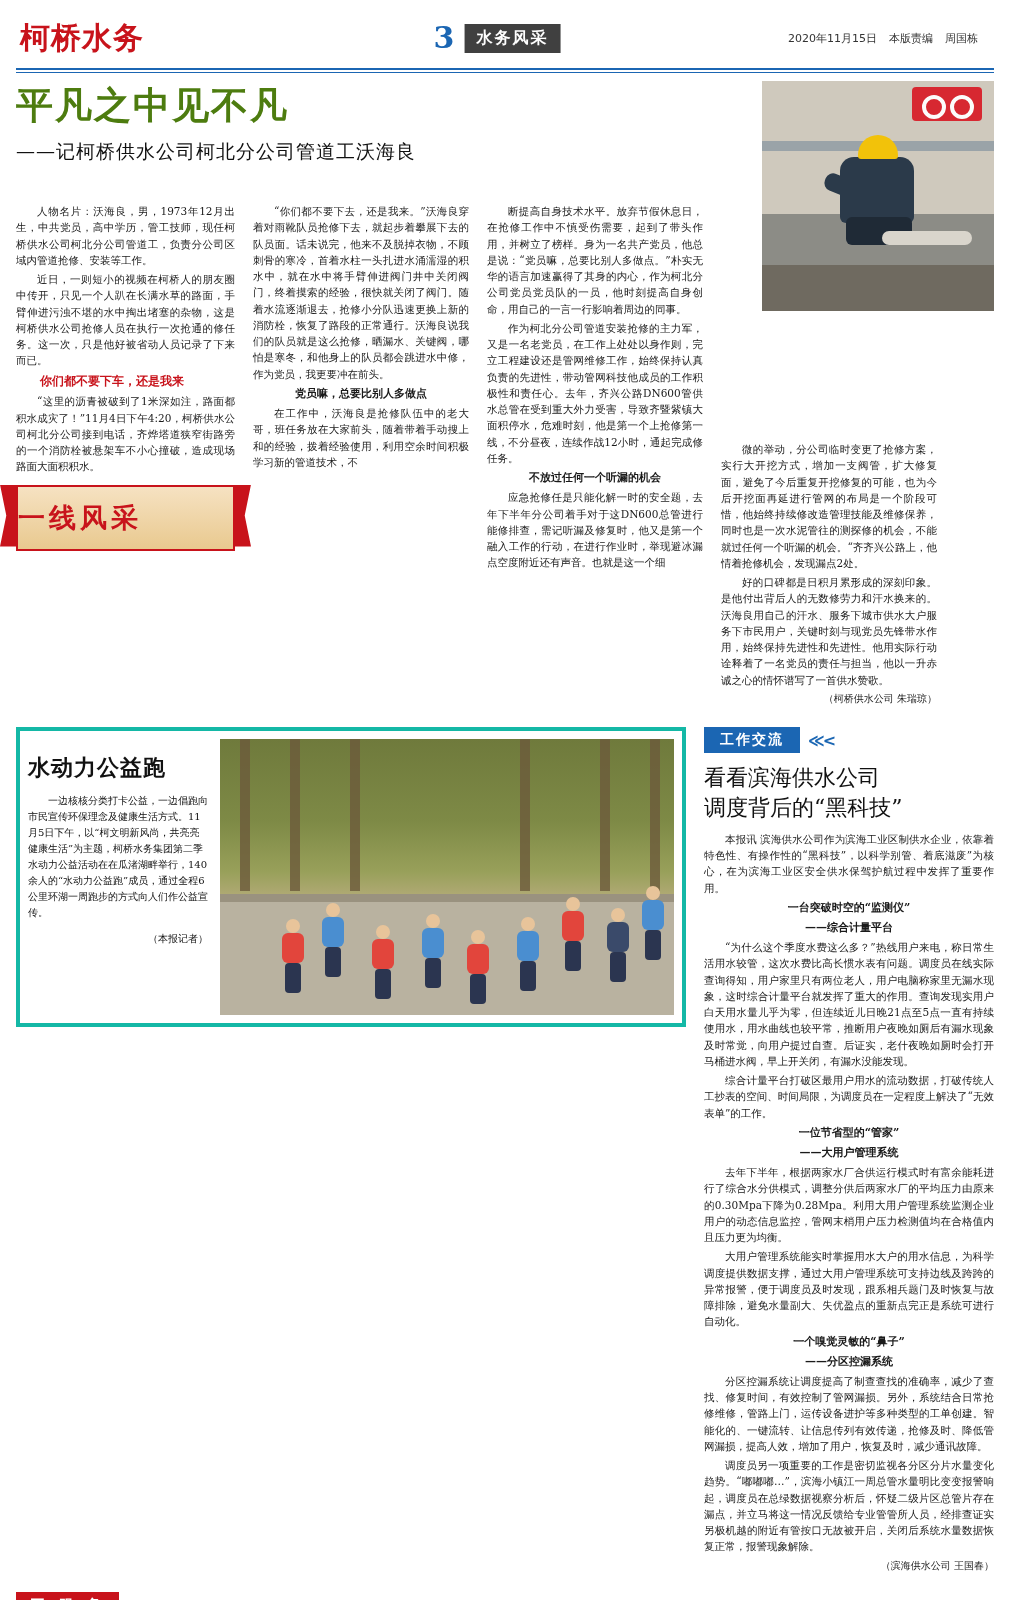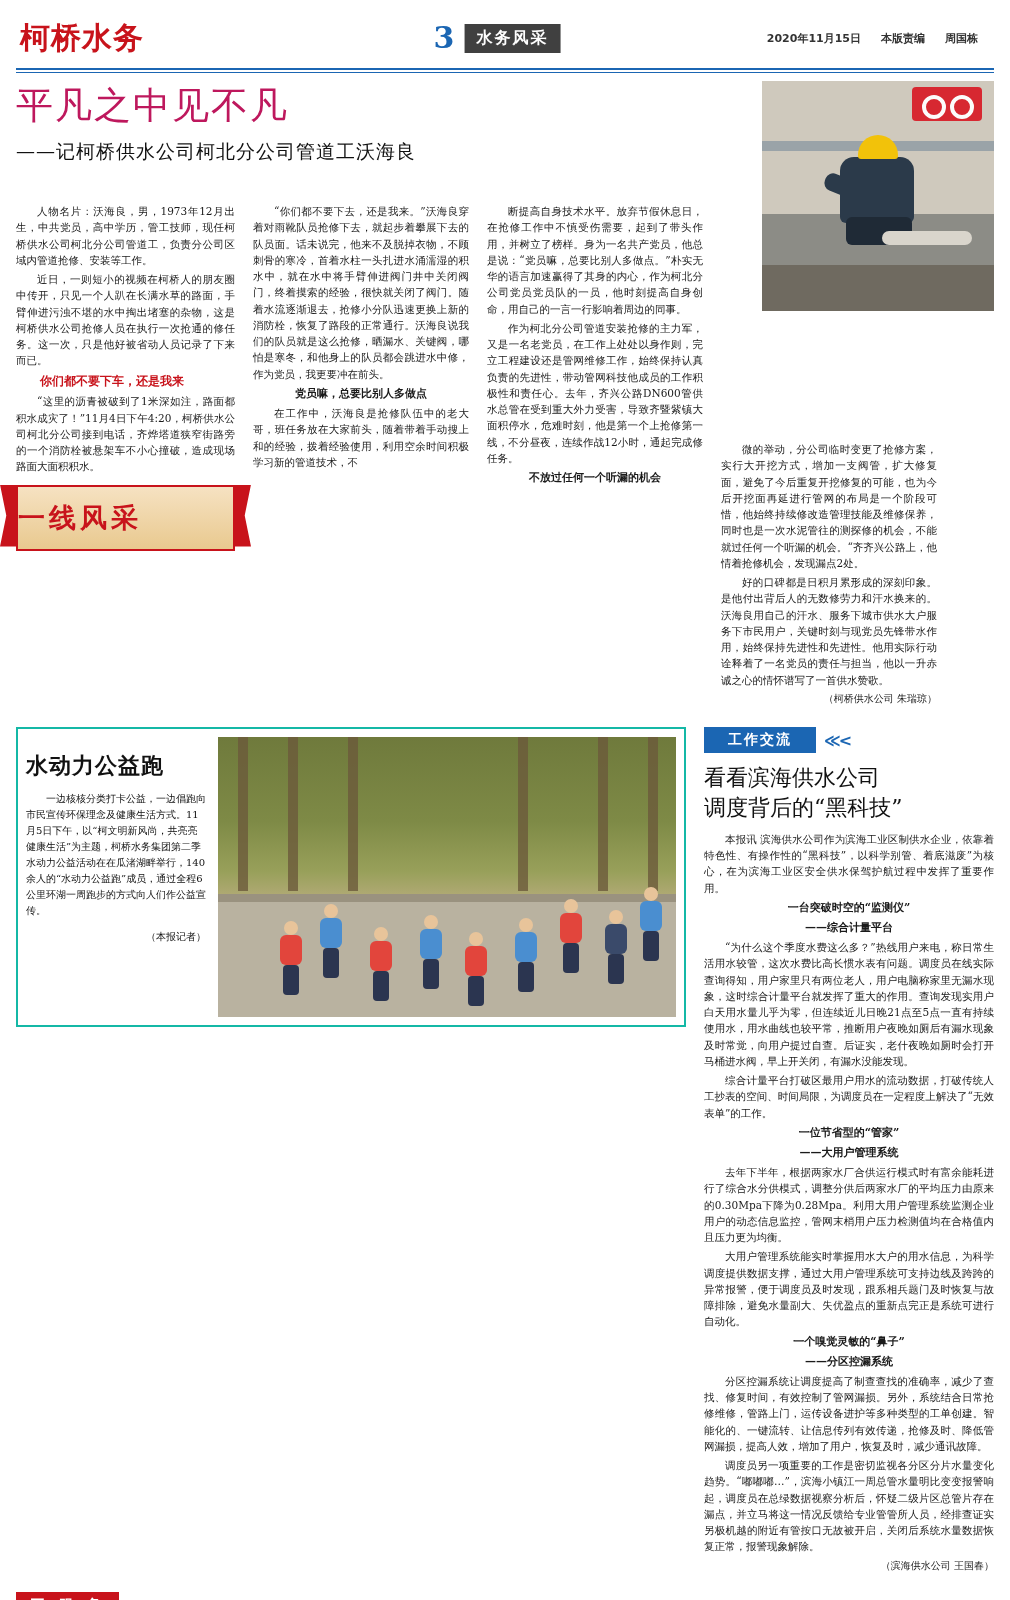--- a/index.html
+++ b/index.html
@@ -39,39 +39,39 @@
     font-family:"DejaVu Serif","Liberation Serif",serif;
     line-height:1;
   }
   .section-badge{
     background:#404040;color:#fff;font-size:16px;font-weight:bold;
     padding:4px 12px;letter-spacing:2px;
     font-family:"DejaVu Serif","Liberation Serif",serif;
   }
   .mast-right{
     position:absolute;right:0;top:50%;transform:translateY(-50%);
-    font-size:11px;color:#333;display:flex;gap:20px;align-items:flex-end;font-weight:bold;
+    font-size:11px;color:#333;display:flex;gap:12px;align-items:flex-end;
   }
   .mast-rule{
     margin:2px 16px 0 16px;border-top:2px solid #1b66b3;
   }
   .mast-rule2{margin:2px 16px 0 16px;border-top:1px solid #1b66b3;}
   .body-text{
     font-size:10.5px;line-height:1.55;text-align:justify;color:#1a1a1a;
     font-family:"DejaVu Serif","Liberation Serif",serif;
   }
   .body-text p{margin:0 0 3px 0;text-indent:2em;}
   .subhead{font-weight:bold;text-align:center;text-indent:0 !important;margin:6px 0 4px 0;font-size:11px;}
   .sign{text-align:right;text-indent:0 !important;margin-top:6px;font-size:10px;}
 
   
   .top-wrap{margin:8px 16px 0 16px;position:relative;}
   .headline{
     font-family:"DejaVu Serif","Liberation Serif",serif;
-    font-weight:normal;font-size:37px;letter-spacing:2px;color:#be185d;margin:7px 0 0 0;
+    font-weight:bold;font-size:37px;letter-spacing:2px;color:#4d7c0f;margin:7px 0 0 0;
   }
   .subheadline{
     font-family:"DejaVu Serif","Liberation Serif",serif;
     font-size:19px;color:#111;margin:8px 0 0 0;letter-spacing:1px;
   }
   .photo-top{
     position:absolute;right:0;top:0;width:232px;height:230px;overflow:hidden;
     background:#9fb7c8;
   }
   .photo-top .sky{position:absolute;inset:0;background:linear-gradient(180deg,#d8d2c6 0%,#cfc7b8 35%,#b9b0a0 100%);}
@@ -106,21 +106,21 @@
   }
   .ribbon:before{left:-18px;clip-path:polygon(0 0,100% 0,100% 100%,0 100%,35% 50%);}
   .ribbon:after{right:-18px;clip-path:polygon(0 0,100% 0,65% 50%,100% 100%,0 100%);}
 
   .cols3{display:flex;gap:18px;margin-top:10px;}
   .cols3 > div{flex:1;margin-top:16px;}
 
   
   .mid{display:flex;gap:18px;margin:18px 16px 0 16px;}
   .photo-box{
-    flex:0 0 670px;border:2px solid #14b8a6;padding:8px;display:flex;gap:12px;box-sizing:border-box;
+    flex:0 0 670px;border:4px solid #14b8a6;padding:8px;display:flex;gap:12px;box-sizing:border-box;
     height:300px;
   }
   .photo-cap{width:180px;flex:0 0 180px;}
   .photo-cap h3{
     font-family:"DejaVu Serif","Liberation Serif",serif;font-size:22px;font-weight:bold;margin:14px 0 10px 0;letter-spacing:1px;
   }
   .photo-cap p{font-size:10px;line-height:1.6;text-indent:2em;margin:0;font-family:"DejaVu Serif","Liberation Serif",serif;}
   .photo-cap .src{text-align:right;text-indent:0;margin-top:10px;}
   .run-photo{
     flex:1;position:relative;overflow:hidden;background:#5d6b3a;
@@ -130,21 +130,21 @@
   .run-photo .road:after{content:"";position:absolute;left:0;top:0;width:100%;height:8px;background:#9a927f;}
   .run-photo .curb{position:absolute;left:0;bottom:40%;width:100%;height:5px;background:#8e8876;}
   .runner{position:absolute;bottom:8%;width:26px;height:74px;}
   .runner .h{position:absolute;left:6px;top:0;width:14px;height:14px;border-radius:50%;background:#e8c49a;}
   .runner .t{position:absolute;left:2px;top:14px;width:22px;height:30px;border-radius:6px;}
   .runner .l{position:absolute;left:5px;top:44px;width:16px;height:30px;background:#2b3550;border-radius:4px;}
   .tree{position:absolute;top:0;width:10px;height:55%;background:#6b5a3b;opacity:.8;}
 
   .rightcol{flex:1;}
   .tagbar{display:flex;align-items:center;gap:8px;}
-  .tag-blue{background:#1b66b3;color:#fff;font-weight:bold;font-size:14px;padding:4px 24px;letter-spacing:2px;font-family:"DejaVu Serif","Liberation Serif",serif;}
+  .tag-blue{background:#1b66b3;color:#fff;font-weight:bold;font-size:14px;padding:4px 16px;letter-spacing:2px;font-family:"DejaVu Serif","Liberation Serif",serif;}
   .chev{color:#1b66b3;font-weight:bold;font-size:16px;letter-spacing:-2px;}
   .rightcol h2{
     font-family:"DejaVu Serif","Liberation Serif",serif;font-size:22px;font-weight:normal;line-height:1.35;margin:10px 0 8px 0;
   }
 
   
   .tag-red{background:#c8131b;color:#fff;font-weight:bold;font-size:15px;padding:4px 14px;letter-spacing:4px;display:inline-block;font-family:"DejaVu Serif","Liberation Serif",serif;}
 
   .bottom-wrap{display:flex;gap:18px;margin:0 16px;}
   .bottom-left{flex:0 0 670px;}
@@ -210,20 +210,21 @@
           <p class="subhead">党员嘛，总要比别人多做点</p>
           <p>在工作中，沃海良是抢修队伍中的老大哥，班任务放在大家前头，随着带着手动搜上和的经验，拨着经验使用，利用空余时间积极学习新的管道技术，不</p>
         </div>
       </div>
 
       <div style="flex:0 0 216px;">
         <div class="body-text">
           <p>断提高自身技术水平。放弃节假休息日，在抢修工作中不慎受伤需要，起到了带头作用，并树立了榜样。身为一名共产党员，他总是说：“党员嘛，总要比别人多做点。”朴实无华的语言加速赢得了其身的内心，作为柯北分公司党员党员队的一员，他时刻提高自身创命，用自己的一言一行影响着周边的同事。</p>
           <p>作为柯北分公司管道安装抢修的主力军，又是一名老党员，在工作上处处以身作则，完立工程建设还是管网维修工作，始终保持认真负责的先进性，带动管网科技他成员的工作积极性和责任心。去年，齐兴公路DN600管供水总管在受到重大外力受害，导致齐暨紫镇大面积停水，危难时刻，他是第一个上抢修第一线，不分昼夜，连续作战12小时，通起完成修任务。</p>
           <p class="subhead">不放过任何一个听漏的机会</p>
+          <p>应急抢修任是只能化解一时的安全题，去年下半年分公司着手对于这DN600总管进行能修排查，需记听漏及修复时，他又是第一个融入工作的行动，在进行作业时，举现避冰漏点空度附近还有声音。也就是这一个细</p>
         </div>
       </div>
 
       <div style="flex:0 0 216px;padding-top:238px;">
         <div class="body-text">
           <p>微的举动，分公司临时变更了抢修方案，实行大开挖方式，增加一支阀管，扩大修复面，避免了今后重复开挖修复的可能，也为今后开挖面再延进行管网的布局是一个阶段可惜，他始终持续修改造管理技能及维修保养，同时也是一次水泥管往的测探修的机会，不能就过任何一个听漏的机会。“齐齐兴公路上，他情着抢修机会，发现漏点2处。</p>
           <p>好的口碑都是日积月累形成的深刻印象。是他付出背后人的无数修劳力和汗水换来的。沃海良用自己的汗水、服务下城市供水大户服务下市民用户，关键时刻与现党员先锋带水作用，始终保持先进性和先进性。他用实际行动诠释着了一名党员的责任与担当，他以一升赤诚之心的情怀谱写了一首供水赞歌。</p>
           <p class="sign">（柯桥供水公司  朱瑞琼）</p>
         </div>
       </div>

